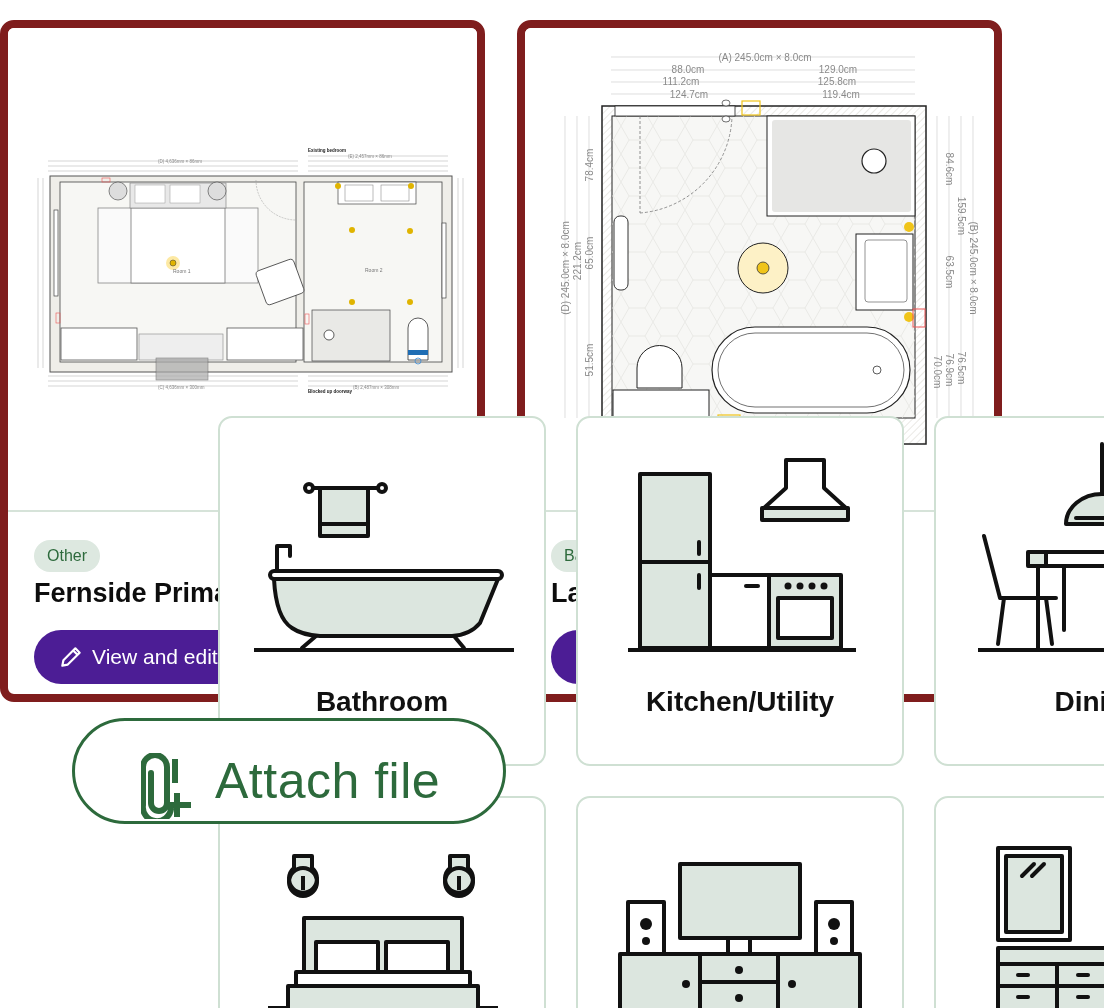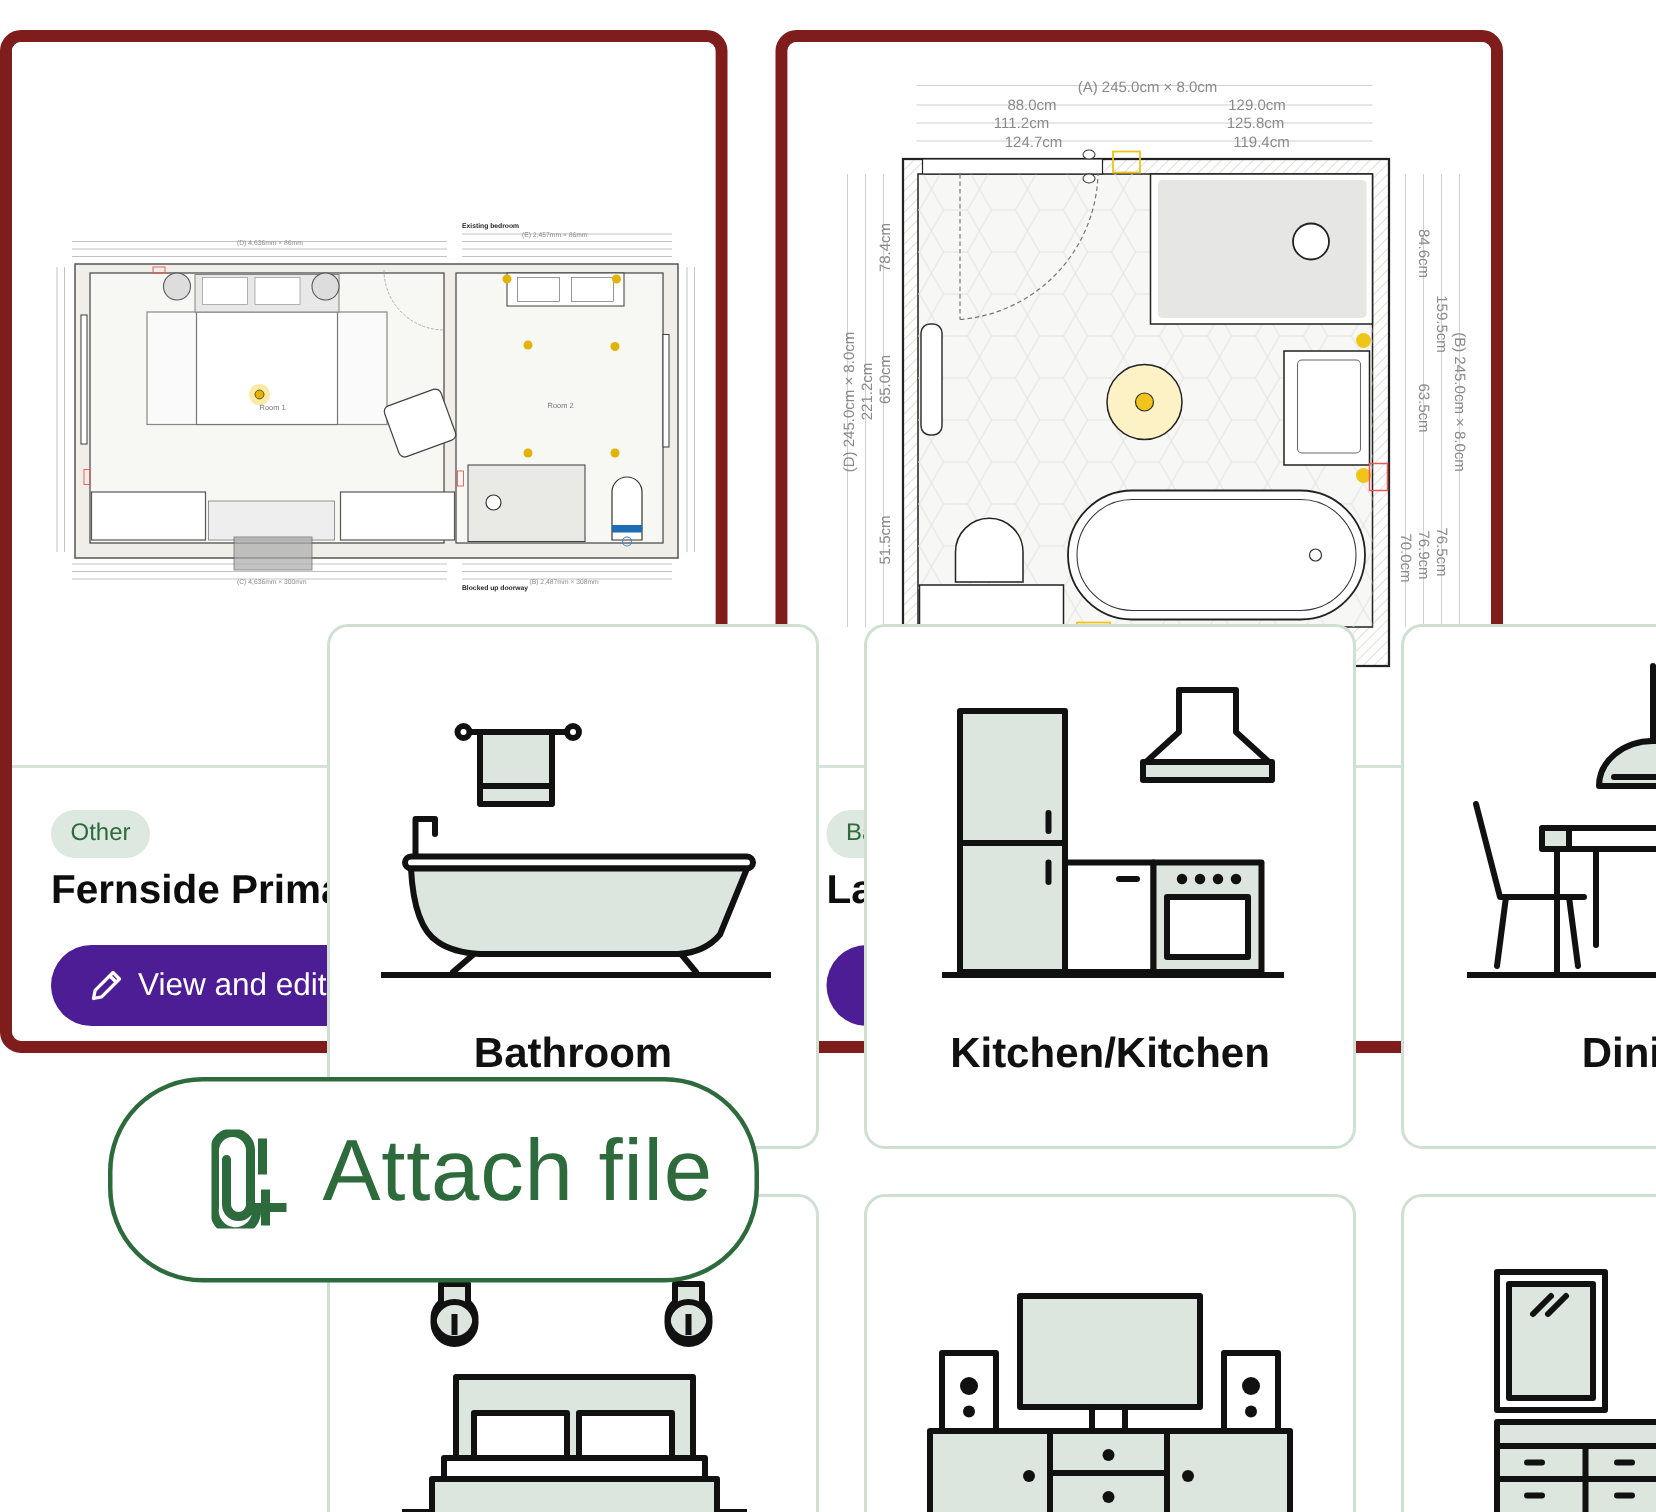--- a/index.html
+++ b/index.html
@@ -38,22 +38,22 @@
   }
   .r1 { left: 218px; top: 416px; }
   .r2 { left: 576px; top: 416px; }
   .r3 { left: 934px; top: 416px; }
   .r4 { left: 218px; top: 796px; }
   .r5 { left: 576px; top: 796px; }
   .r6 { left: 934px; top: 796px; }
 
   
   .attach {
-    position: absolute; left: 72px; top: 718px; width: 434px; height: 137px; border: 3px solid #2d6a3c;
-    border-radius: 63px; background: #fff; color: #2d6a3c; font-size: 58px; line-height: 120px; white-space: nowrap;
+    position: absolute; left: 72px; top: 718px; width: 434px; height: 106px; border: 3px solid #2d6a3c;
+    border-radius: 63px; background: #fff; color: #2d6a3c; font-size: 50px; line-height: 120px; white-space: nowrap;
   }
   .attach .clip { position: absolute; left: 66px; top: 32px; width: 54px; height: 66px; }
   .attach .txt { position: absolute; left: 140px; top: 0; letter-spacing: 0.5px; }
 
   .dim { font-family: "Liberation Sans", sans-serif; fill: #8a8a8a; }
 </style>
 </head>
 <body>
 
 <div class="project-card c1">
@@ -272,21 +272,21 @@
       <rect x="184" y="90" width="86" height="12" fill="#dce6df"></rect>
     </g>
     <g fill="#111">
         <circle cx="210" cy="168" r="3.5"></circle>
         <circle cx="222" cy="168" r="3.5"></circle>
         <circle cx="234" cy="168" r="3.5"></circle>
         <circle cx="246" cy="168" r="3.5"></circle>
       </g>
     <line x1="50" y1="232" x2="278" y2="232" stroke="#111" stroke-width="4"></line>
   </svg>
-  <div class="label">Kitchen/Kitchen</div>
+  <div class="label">Kitchen/Utility</div>
 </div>
 
 <div class="room-card r3">
   <svg class="icon" viewBox="0 0 328 250">
     <g stroke="#111" stroke-width="4" fill="none" stroke-linecap="round" stroke-linejoin="round">
       <line x1="166" y1="26" x2="166" y2="80"></line>
       <path d="M130 106 A36 30 0 0 1 202 106 Z" fill="#dce6df"></path>
       <line x1="140" y1="100" x2="192" y2="100"></line>
       <path d="M48 118 L64 180 H120"></path>
       <line x1="68" y1="180" x2="62" y2="226"></line>

